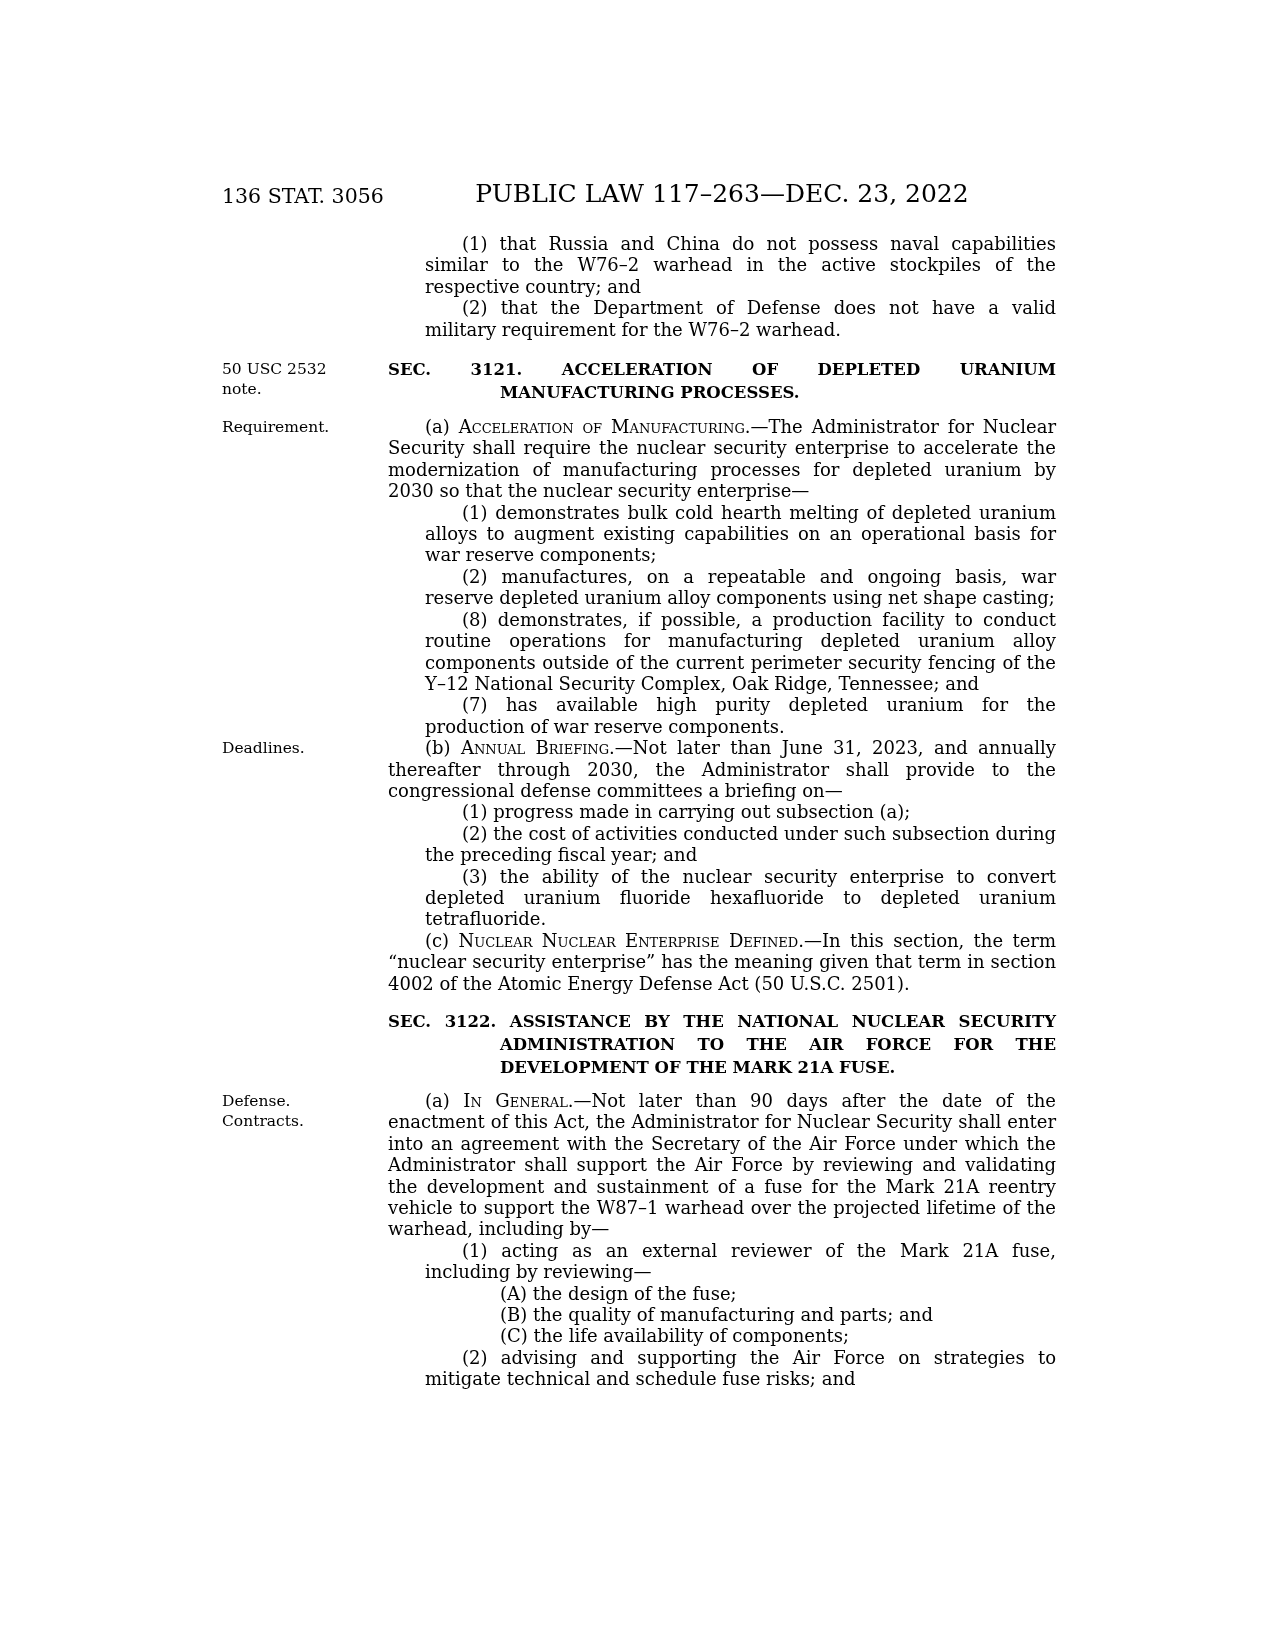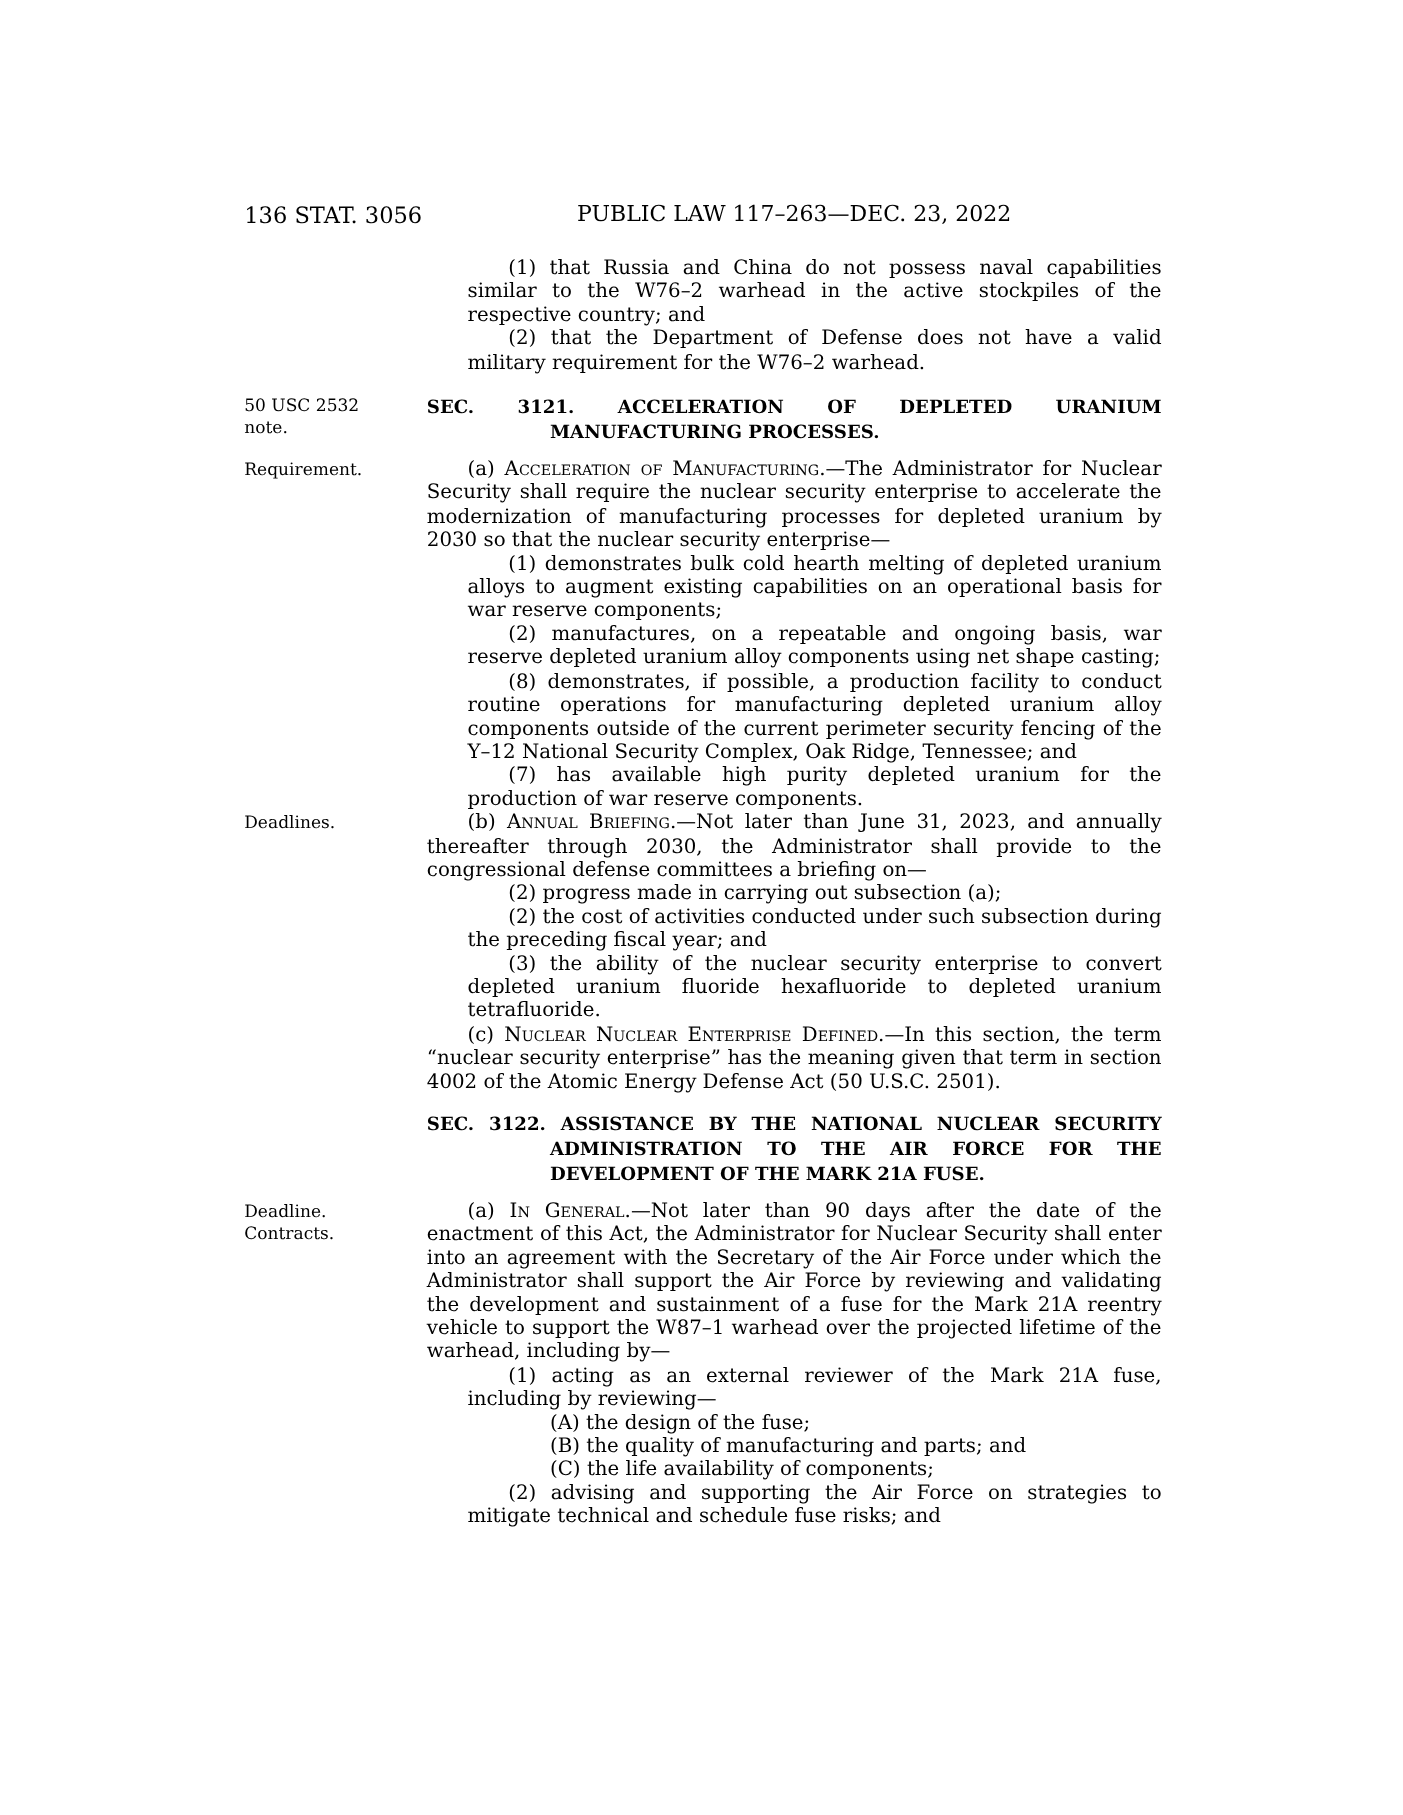--- a/index.html
+++ b/index.html
@@ -42,21 +42,21 @@
   .header-row {
     margin-bottom: 25px;
   }
   .stat-number {
     font-size: 20.5px;
     line-height: 24px;
     white-space: nowrap;
   }
   .law-title {
     display: block;
-    font-size: 20px;
+    font-size: 25px;
     line-height: 24px;
     text-align: center;
     white-space: nowrap;
   }
   .para {
     margin: 0;
     font-size: 18px;
     line-height: 21.4px;
     text-align: justify;
   }
@@ -119,37 +119,37 @@
       <p class="para lvl1">(7) has available high purity depleted uranium for the production of war reserve components.</p>
     </div>
   </div>
 
   <div class="row">
     <div class="note-col">
       <span class="margin-note">Deadlines.</span>
     </div>
     <div class="body-col">
       <p class="para lvl0"><span>(b) </span><span class="sc">Annual Briefing</span><span>.—Not later than June 31, 2023, and annually thereafter through 2030, the Administrator shall provide to the congressional defense committees a briefing on—</span></p>
-      <p class="para lvl1">(2) progress made in carrying out subsection (a);</p>
+      <p class="para lvl1">(1) progress made in carrying out subsection (a);</p>
       <p class="para lvl1">(2) the cost of activities conducted under such subsection during the preceding fiscal year; and</p>
       <p class="para lvl1">(3) the ability of the nuclear security enterprise to convert depleted uranium fluoride hexafluoride to depleted uranium tetrafluoride.</p>
       <p class="para lvl0"><span>(c) </span><span class="sc">Nuclear Nuclear Enterprise Defined</span><span>.—In this section, the term “nuclear security enterprise” has the meaning given that term in section 4002 of the Atomic Energy Defense Act (50 U.S.C. 2501).</span></p>
     </div>
   </div>
 
   <div class="row sec-row-3122">
     <div class="note-col"></div>
     <div class="body-col">
       <h2 class="sec-heading"><span>SEC. 3122.</span> <span>ASSISTANCE BY THE NATIONAL NUCLEAR SECURITY ADMINISTRATION TO THE AIR FORCE FOR THE DEVELOPMENT OF THE MARK 21A FUSE.</span></h2>
     </div>
   </div>
 
   <div class="row">
     <div class="note-col">
-      <span class="margin-note">Deadline. Contracts.</span>
+      <span class="margin-note">Defense. Contracts.</span>
     </div>
     <div class="body-col">
       <p class="para lvl0"><span>(a) </span><span class="sc">In General</span><span>.—Not later than 90 days after the date of the enactment of this Act, the Administrator for Nuclear Security shall enter into an agreement with the Secretary of the Air Force under which the Administrator shall support the Air Force by reviewing and validating the development and sustainment of a fuse for the Mark 21A reentry vehicle to support the W87–1 warhead over the projected lifetime of the warhead, including by—</span></p>
       <p class="para lvl1">(1) acting as an external reviewer of the Mark 21A fuse, including by reviewing—</p>
       <p class="para lvl2">(A) the design of the fuse;</p>
       <p class="para lvl2">(B) the quality of manufacturing and parts; and</p>
       <p class="para lvl2">(C) the life availability of components;</p>
       <p class="para lvl1">(2) advising and supporting the Air Force on strategies to mitigate technical and schedule fuse risks; and</p>
     </div>
   </div>

